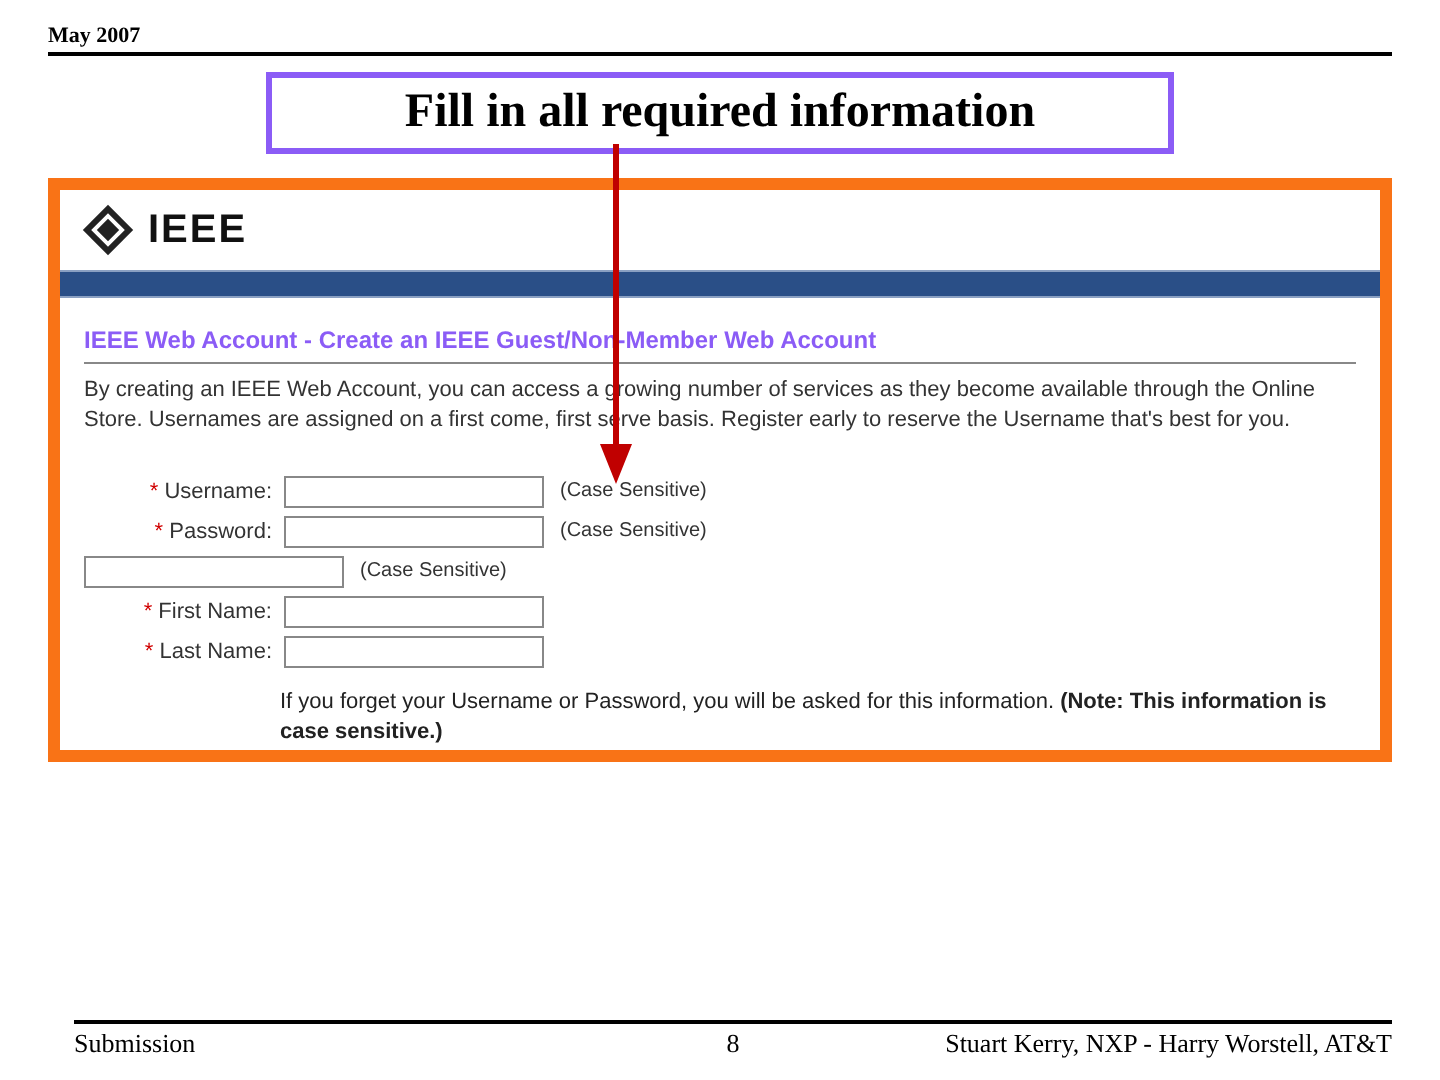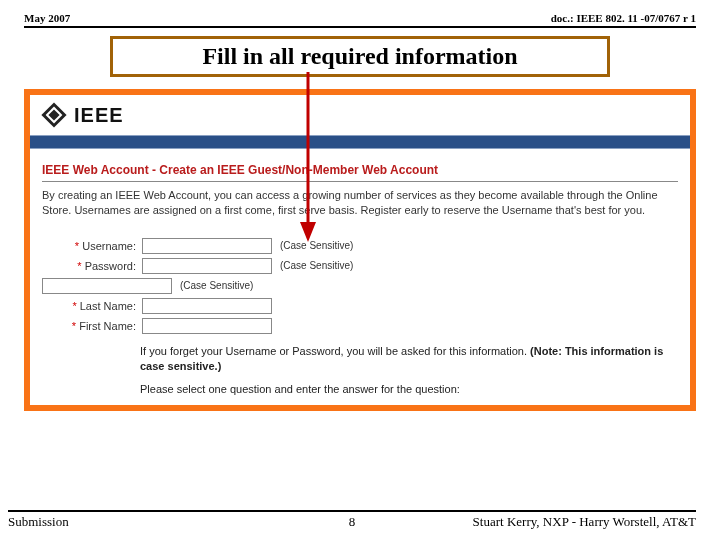--- a/index.html
+++ b/index.html
@@ -23,22 +23,22 @@
     font-weight: bold;
     color: #000;
   }
   .top-rule {
     border: none;
     border-top: 2px solid #000;
     margin-top: 2px;
   }
   .title-box {
     margin: 8px auto 0 auto;
-    width: 500px;
-    border: 3px solid #a16207;
+    width: 454px;
+    border: 3px solid #8b5cf6;
     text-align: center;
     padding: 4px 24px;
     font-size: 24px;
     font-weight: bold;
     color: #000;
   }
   .arrow-wrap {
     position: absolute;
     left: 298px;
     top: 72px;
@@ -76,21 +76,21 @@
   .blue-bar {
     height: 14px;
     background: #2a4f87;
     border-top: 1px solid #8aa0c2;
     border-bottom: 1px solid #8aa0c2;
   }
   .section-heading {
     margin: 14px 12px 4px 12px;
     font-weight: bold;
     font-size: 12px;
-    color: #b91c1c;
+    color: #8b5cf6;
   }
   .section-rule {
     border: none;
     border-top: 1px solid #888;
     margin: 2px 12px 6px 12px;
   }
   .intro {
     margin: 4px 12px 8px 12px;
     font-size: 11px;
     line-height: 1.35;
@@ -133,21 +133,21 @@
     color: #222;
   }
   .note-block b { font-weight: bold; }
   .prompt-line {
     margin: 10px 12px 10px 110px;
     font-size: 11px;
     color: #222;
   }
   .footer {
     position: absolute;
-    left: 8px; right: 24px; bottom: 10px;
+    left: 37px; right: 24px; bottom: 10px;
   }
   .footer-rule {
     border: none;
     border-top: 2px solid #000;
     margin-bottom: 2px;
   }
   .footer-row {
     display: flex;
     justify-content: space-between;
     font-size: 13px;
@@ -160,21 +160,20 @@
     font-size: 13px;
   }
 </style>
 </head>
 <body>
 
 <div class="slide">
 
   <div class="top-row">
     <span>May 2007</span>
-    <span>doc.: IEEE 802. 11 -07/0767 r 1</span>
   </div>
   <hr class="top-rule">
 
   <div class="title-box">Fill in all required information</div>
 
   <div class="arrow-wrap">
     <svg viewBox="0 0 20 170" width="20" height="170">
       <line x1="10" y1="0" x2="10" y2="150" stroke="#c00000" stroke-width="3"></line>
       <polygon points="10,170 2,150 18,150" fill="#c00000"></polygon>
     </svg>
@@ -208,33 +207,32 @@
       <div class="form-row">
         <div class="form-label"><span class="req">* </span><span>Password:</span></div>
         <input class="form-input" type="password" style="">
         <span class="form-hint">(Case Sensitive)</span>
       </div>
       <div class="form-row">
         <input class="form-input" type="password" style="">
         <span class="form-hint">(Case Sensitive)</span>
       </div>
       <div class="form-row">
+        <div class="form-label"><span class="req">* </span><span>First Name:</span></div>
+        <input class="form-input" style="">
+      </div>
+      <div class="form-row">
         <div class="form-label"><span class="req">* </span><span>Last Name:</span></div>
         <input class="form-input" style="">
       </div>
-      <div class="form-row">
-        <div class="form-label"><span class="req">* </span><span>First Name:</span></div>
-        <input class="form-input" style="">
-      </div>
     </div>
 
     <div class="note-block">
       <span>If you forget your Username or Password, you will be asked for this information. </span><b>(Note: This information is case sensitive.)</b>
     </div>
-    <div class="prompt-line">Please select one question and enter the answer for the question:</div>
   </div>
 
   <div class="footer">
     <hr class="footer-rule">
     <div class="footer-row">
       <span>Submission</span>
       <span class="footer-center">8</span>
       <span>Stuart Kerry, NXP - Harry Worstell, AT&amp;T</span>
     </div>
   </div>

